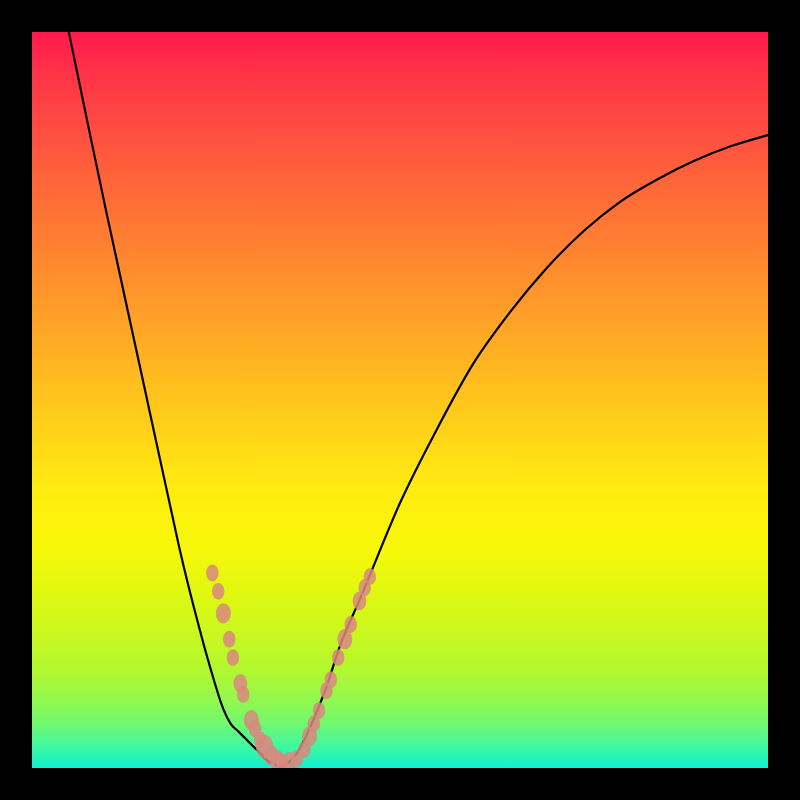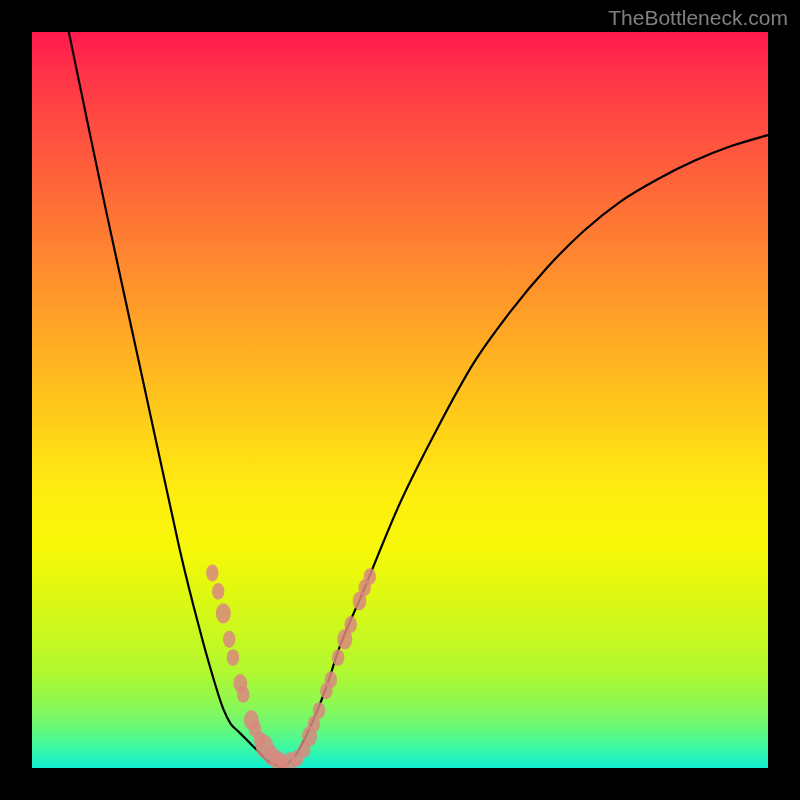--- a/index.html
+++ b/index.html
@@ -54,21 +54,20 @@
   }
   .marker {
     fill: #d9887f;
     fill-opacity: 0.85;
   }
 </style>
 </head>
 <body>
 
 <div class="chart-container">
-  <div class="watermark">TheBottleneck.com</div>
   <div class="plot-area">
     <svg class="curves" viewBox="0 0 736 736" preserveAspectRatio="none">
       <g>
         <path id="left-path" fill="none" stroke="#000" stroke-width="2.2" d="M 36.800000000000004 0 C 42.93333333333334 29.439999999999998, 61.33333333333334 118.98666666666665, 73.60000000000001 176.64 C 85.86666666666667 234.29333333333332, 98.13333333333333 289.4933333333333, 110.39999999999999 345.91999999999996 C 122.66666666666666 402.34666666666664, 137.38666666666668 472.2666666666667, 147.20000000000002 515.2 C 157.01333333333335 558.1333333333334, 163.14666666666668 580.2133333333334, 169.28 603.52 C 175.41333333333333 626.8266666666666, 180.32 642.7733333333333, 184 655.04 C 187.68 667.3066666666666, 188.90666666666667 670.9866666666667, 191.36 677.12 C 193.81333333333336 683.2533333333333, 196.2666666666667 688.1600000000001, 198.72000000000003 691.84 C 201.17333333333335 695.52, 203.6266666666667 696.7466666666667, 206.08 699.2 C 208.53333333333333 701.6533333333334, 210.98666666666668 704.1066666666666, 213.44 706.56 C 215.89333333333332 709.0133333333333, 218.34666666666664 711.4666666666666, 220.79999999999998 713.92 C 223.25333333333333 716.3733333333333, 225.70666666666665 718.8266666666666, 228.16 721.28 C 230.61333333333334 723.7333333333333, 233.06666666666666 726.8, 235.52 728.64 C 237.97333333333336 730.48, 240.42666666666668 731.0933333333334, 242.88000000000002 732.32 C 245.33333333333337 733.5466666666667, 249.01333333333335 735.3866666666667, 250.24 736"></path>
         <path id="right-path" fill="none" stroke="#000" stroke-width="2.2" d="M 250.24 736 C 252.69333333333333 733.5466666666666, 260.0533333333333 728.64, 264.96 721.28 C 269.8666666666667 713.92, 274.7733333333333 702.88, 279.68 691.84 C 284.5866666666667 680.8000000000001, 289.49333333333334 668.5333333333333, 294.40000000000003 655.04 C 299.30666666666673 641.5466666666666, 302.9866666666667 626.8266666666666, 309.12 610.88 C 315.25333333333333 594.9333333333334, 321.38666666666666 582.6666666666666, 331.2 559.36 C 341.0133333333333 536.0533333333334, 355.73333333333335 498.0266666666667, 368 471.04 C 380.26666666666665 444.05333333333334, 392.53333333333336 420.74666666666667, 404.8 397.44 C 417.06666666666666 374.1333333333333, 429.3333333333333 350.82666666666665, 441.59999999999997 331.2 C 453.8666666666666 311.5733333333333, 466.1333333333334 295.62666666666667, 478.40000000000003 279.68 C 490.6666666666667 263.73333333333335, 502.9333333333333 249.01333333333332, 515.1999999999999 235.51999999999998 C 527.4666666666666 222.02666666666664, 539.7333333333333 209.76000000000002, 552 198.72000000000003 C 564.2666666666667 187.68000000000004, 576.5333333333334 177.86666666666665, 588.8000000000001 169.27999999999997 C 601.0666666666667 160.6933333333333, 613.3333333333334 153.94666666666657, 625.6 147.19999999999993 C 637.8666666666667 140.4533333333333, 650.1333333333333 134.32000000000005, 662.4 128.80000000000007 C 674.6666666666666 123.28000000000009, 686.9333333333333 118.37333333333339, 699.1999999999999 114.08000000000004 C 711.4666666666666 109.78666666666669, 729.8666666666667 104.87999999999998, 736 103.03999999999996"></path>
       </g>
       <g id="markers">
           <ellipse cx="180.32" cy="540.96" rx="6.256" ry="8.464" class="marker"></ellipse>
           <ellipse cx="186.208" cy="559.36" rx="6.256" ry="8.464" class="marker"></ellipse>
           <ellipse cx="191.36" cy="581.44" rx="7.5072" ry="10.1568" class="marker"></ellipse>

